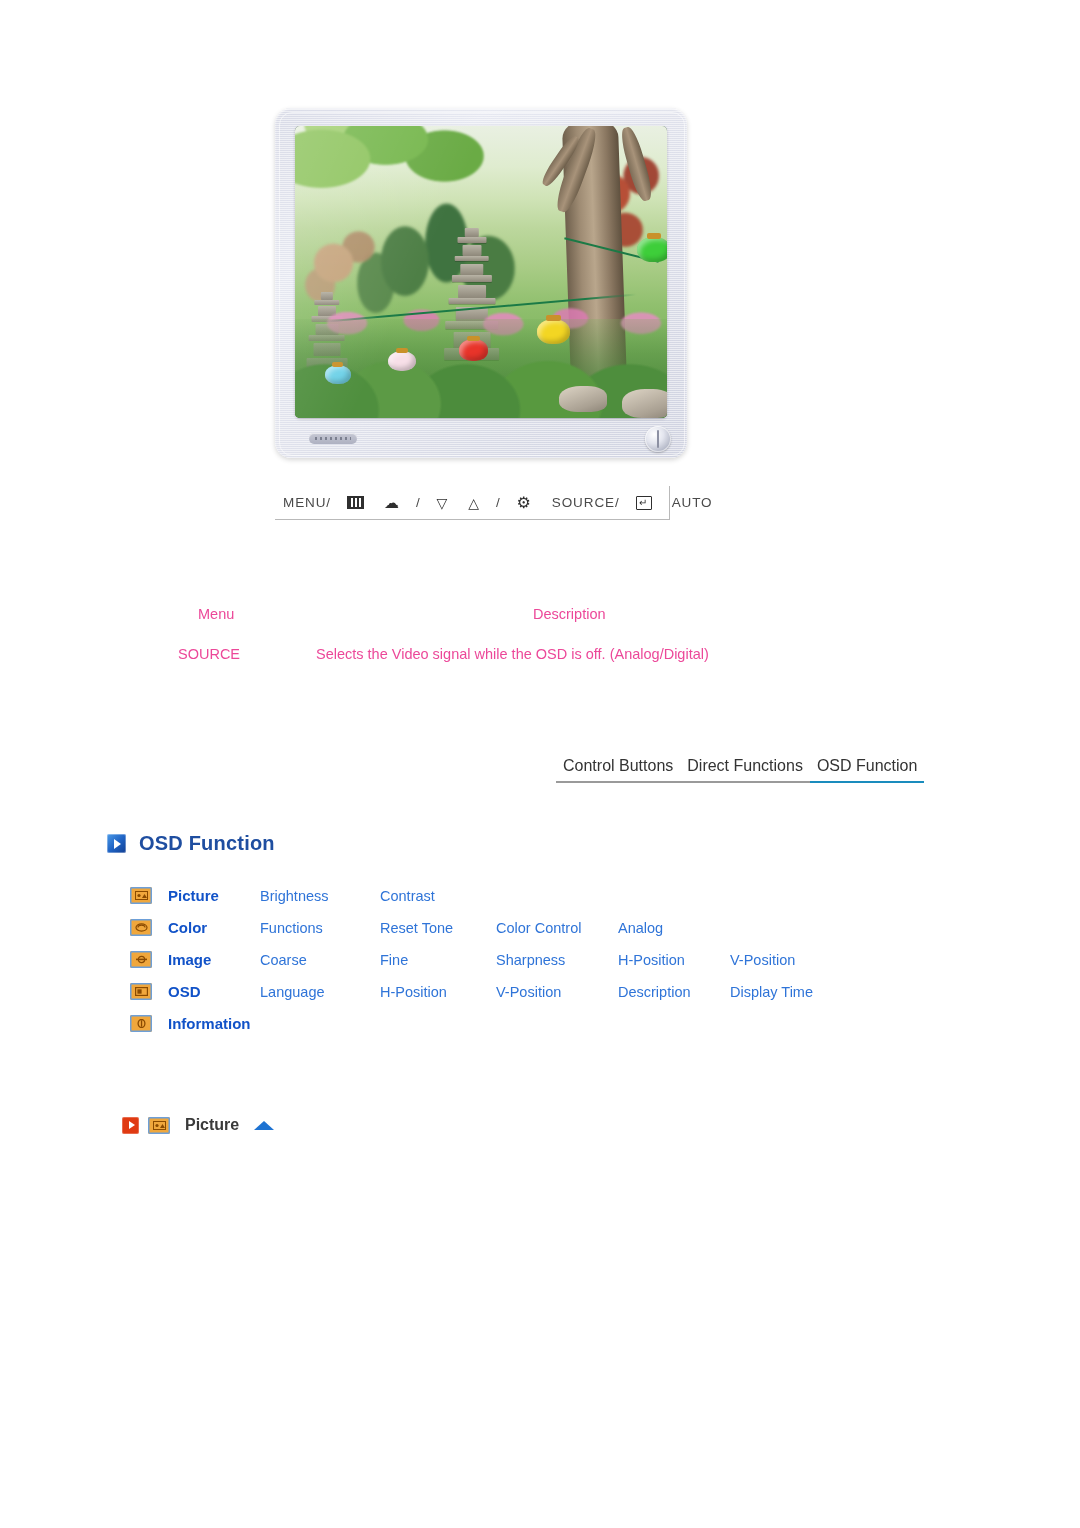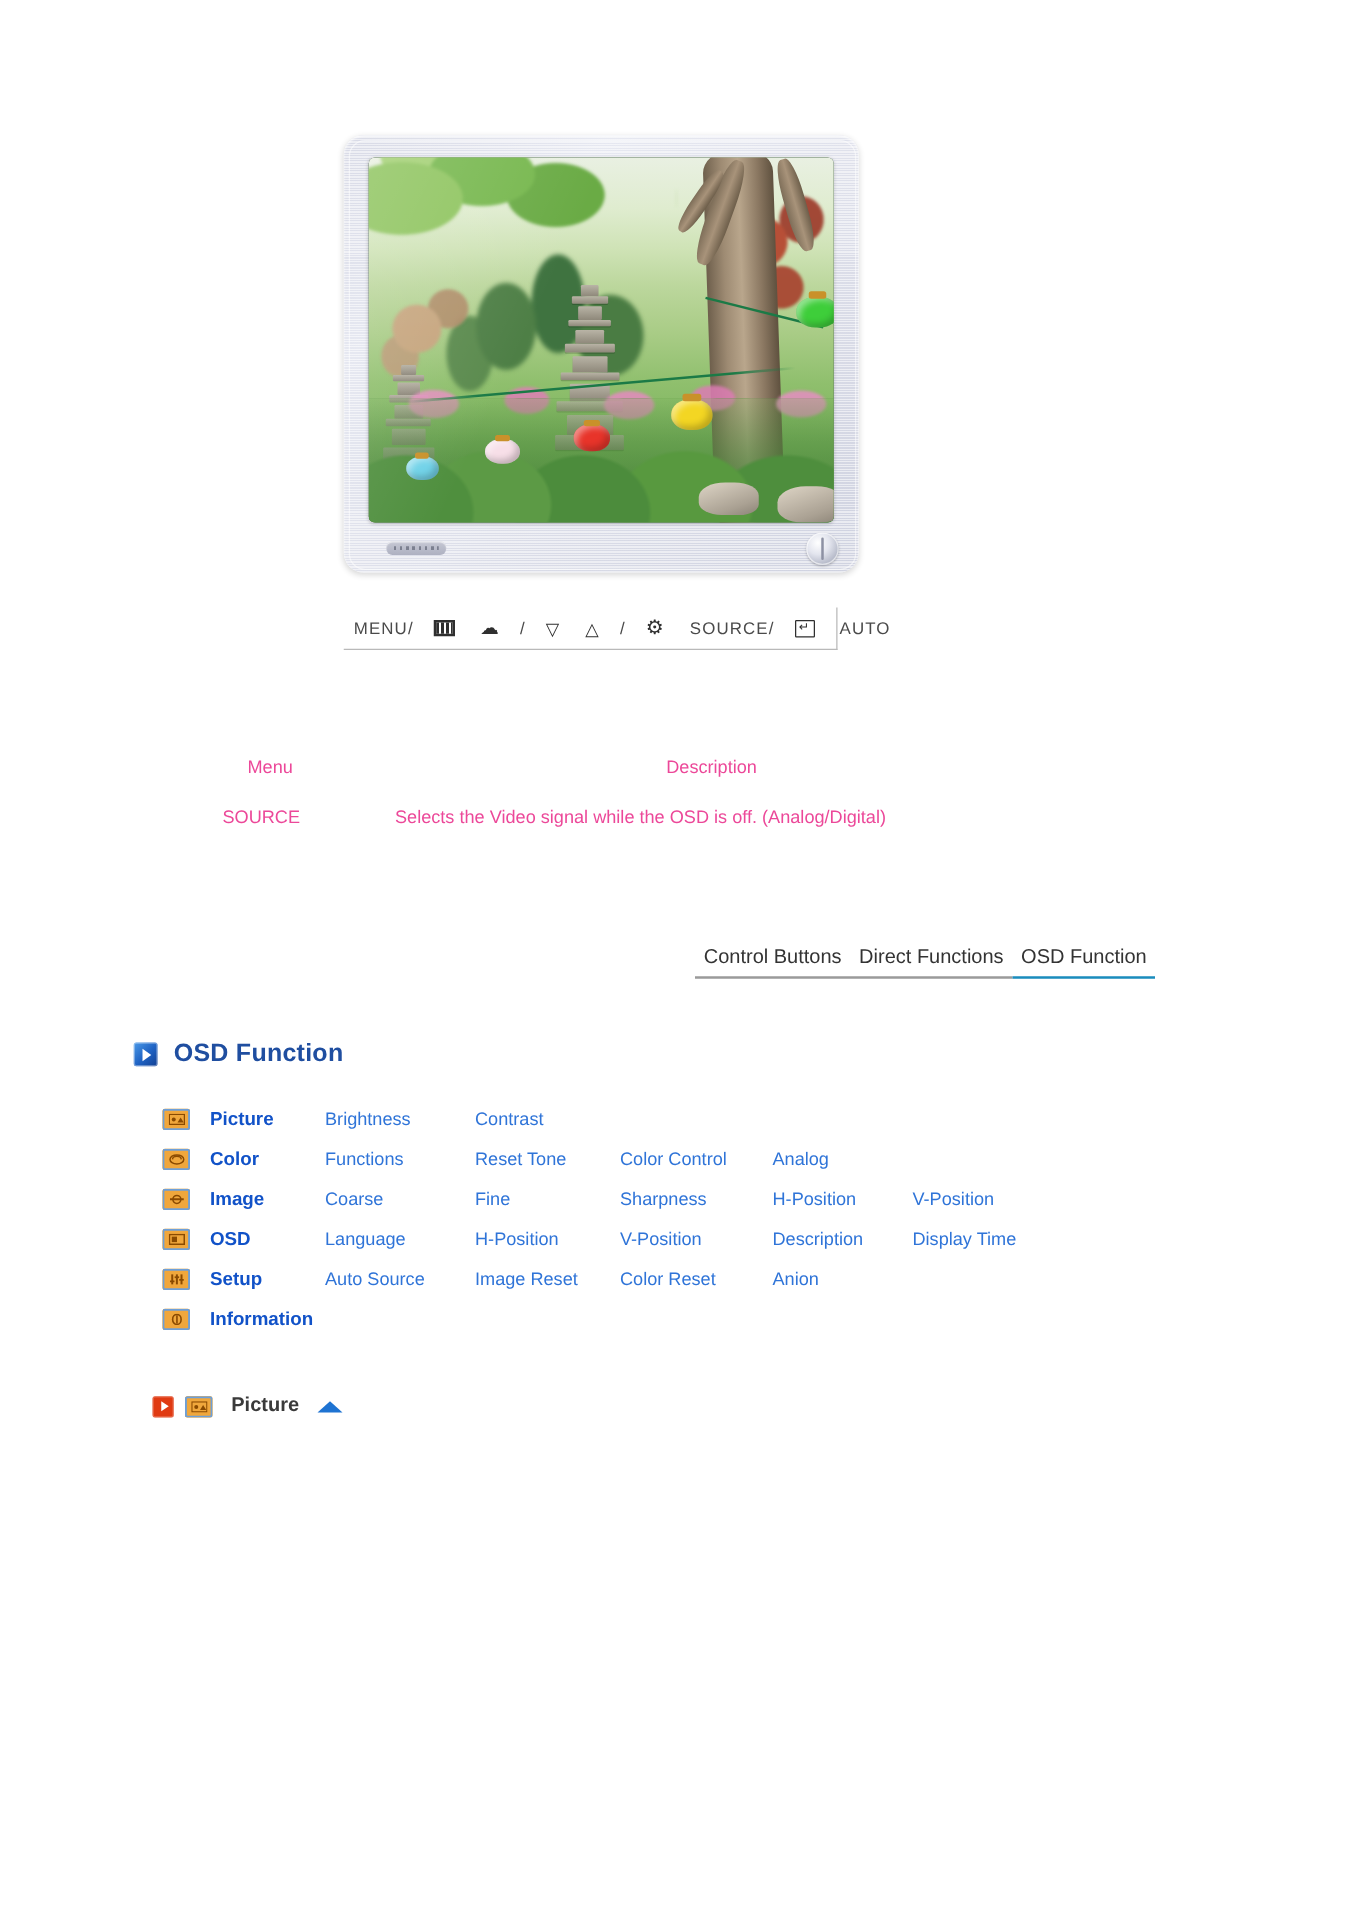--- a/index.html
+++ b/index.html
@@ -521,37 +521,20 @@
         </svg>
     </span>
     <span class="osd-label">OSD</span>
     <span class="osd-sub c0">Language</span>
     <span class="osd-sub c1">H-Position</span>
     <span class="osd-sub c2">V-Position</span>
     <span class="osd-sub c3">Description</span>
     <span class="osd-sub c4">Display Time</span>
   </div>
 
-  <div class="osd-row">
-    <span class="osd-icon">
-      <svg width="13" height="9" viewBox="0 0 13 9">
-          <rect x="2" y="0.5" width="1.6" height="8" fill="#8a4a00"></rect>
-          <rect x="5.7" y="0.5" width="1.6" height="8" fill="#8a4a00"></rect>
-          <rect x="9.4" y="0.5" width="1.6" height="8" fill="#8a4a00"></rect>
-          <rect x="1" y="5.4" width="3.6" height="1.4" fill="#8a4a00"></rect>
-          <rect x="4.7" y="2.1" width="3.6" height="1.4" fill="#8a4a00"></rect>
-          <rect x="8.4" y="4.2" width="3.6" height="1.4" fill="#8a4a00"></rect>
-        </svg>
-    </span>
-    <span class="osd-label">Setup</span>
-    <span class="osd-sub c0">Auto Source</span>
-    <span class="osd-sub c1">Image Reset</span>
-    <span class="osd-sub c2">Color Reset</span>
-    <span class="osd-sub c3">Anion</span>
-  </div>
 
   <div class="osd-row">
     <span class="osd-icon">
       <svg width="13" height="9" viewBox="0 0 13 9">
           <ellipse cx="6.5" cy="4.5" rx="3.4" ry="4" fill="none" stroke="#8a4a00" stroke-width="1.3"></ellipse>
           <rect x="5.9" y="1.3" width="1.3" height="6.4" fill="#8a4a00"></rect>
         </svg>
     </span>
     <span class="osd-label">Information</span>
   </div>

